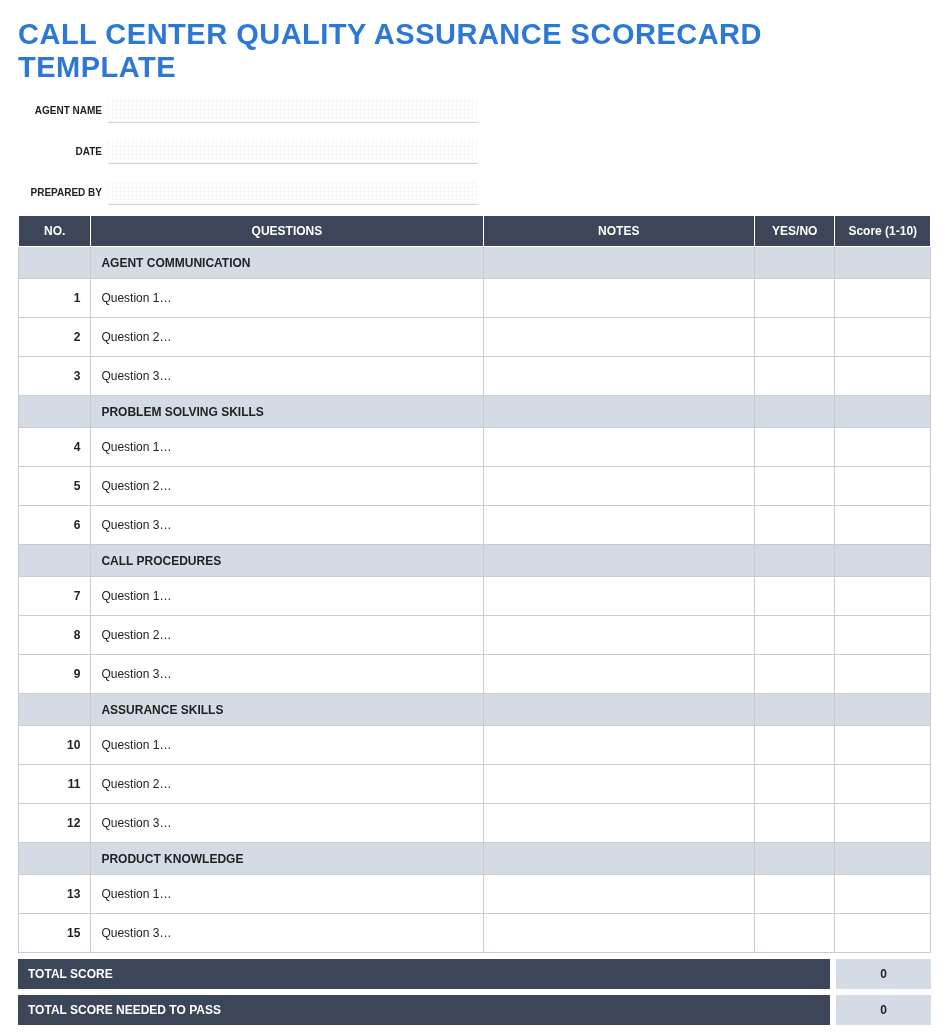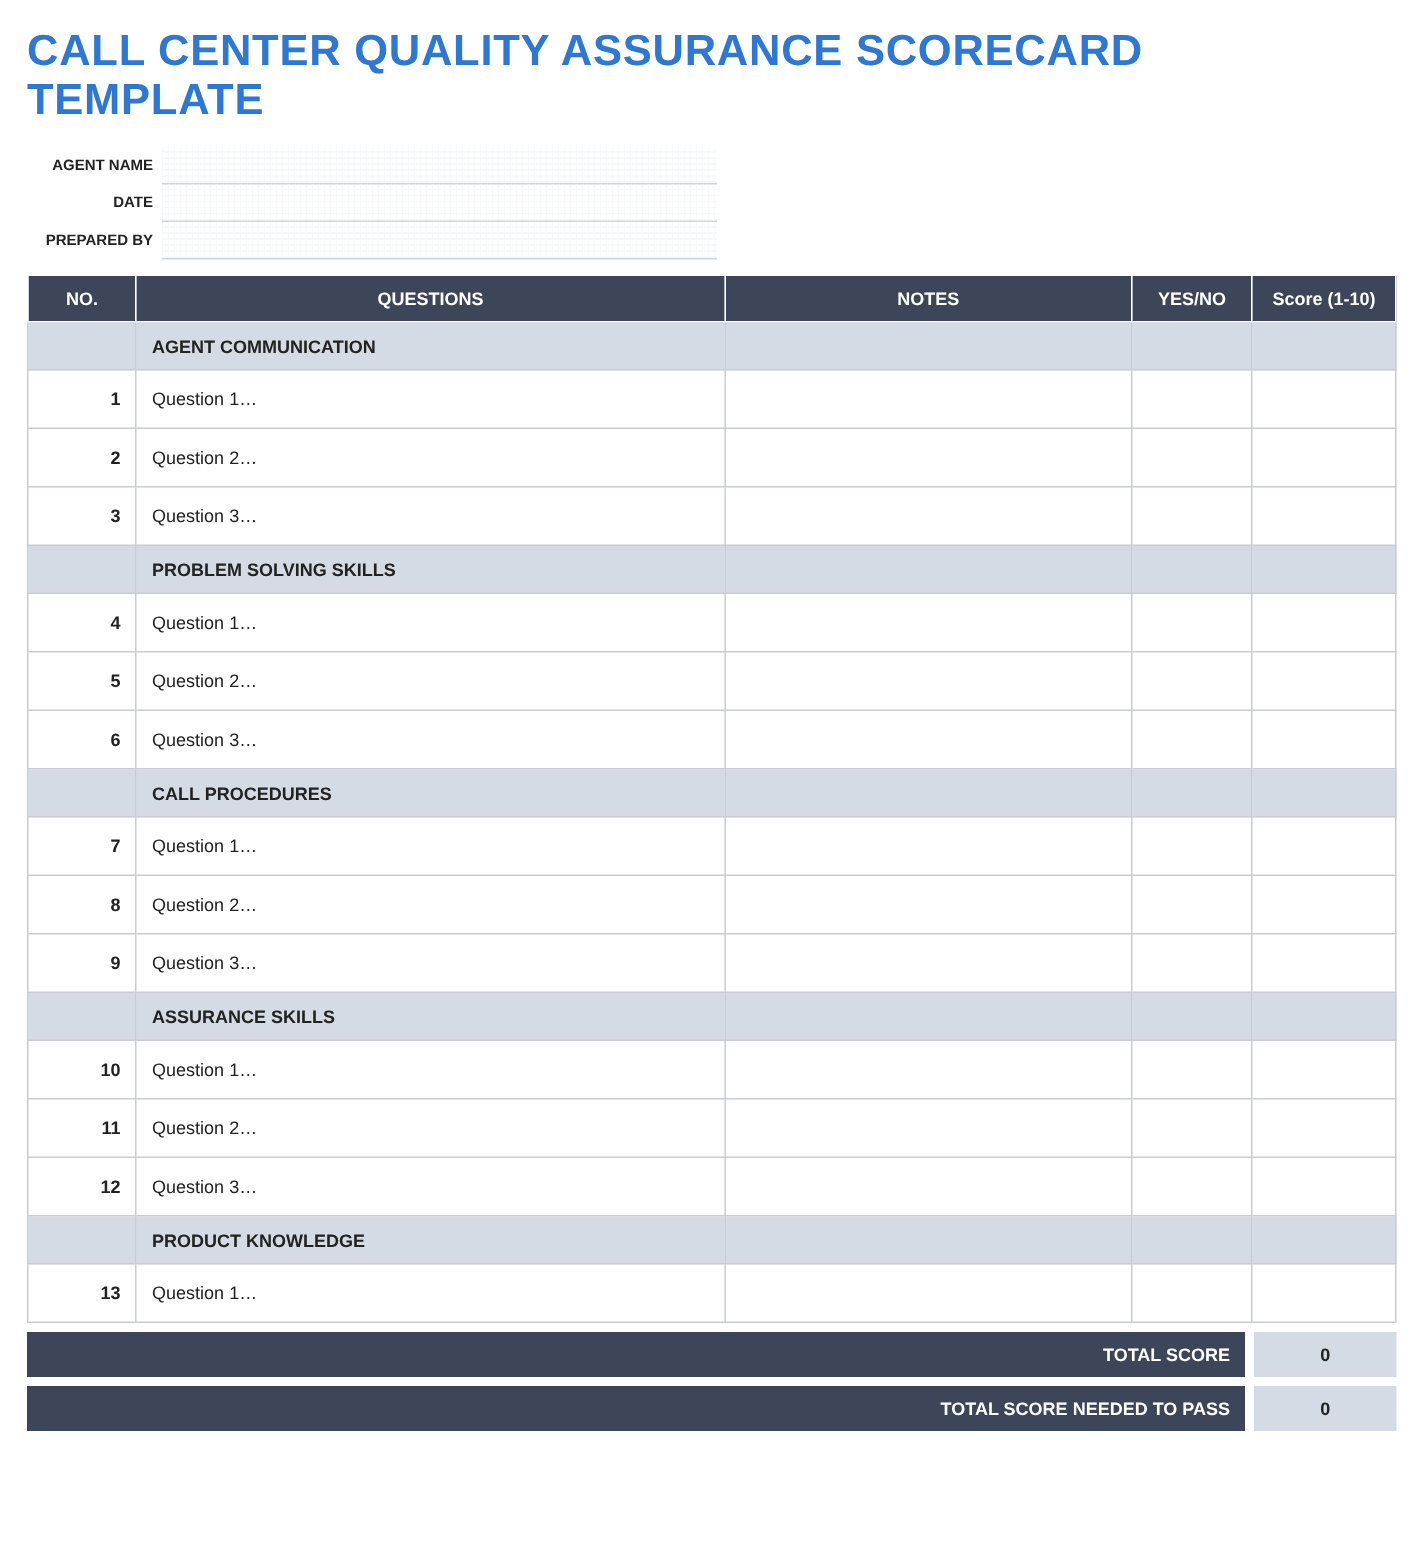--- a/index.html
+++ b/index.html
@@ -14,21 +14,21 @@
   .title {
     font-size: 29px;
     font-weight: 700;
     letter-spacing: 0.5px;
     color: #2c78d4;
     margin: 0 6px 14px 0;
   }
   .meta {
     display: grid;
     grid-template-columns: 90px 370px;
-    row-gap: 0;
+    row-gap: 16px;
     margin-bottom: 10px;
   }
   .meta-label {
     font-size: 10px;
     font-weight: 700;
     text-align: right;
     padding: 4px 6px 4px 0;
     align-self: center;
   }
   .meta-input {
@@ -91,21 +91,21 @@
     display: grid;
     grid-template-columns: 1fr 95px;
     column-gap: 6px;
     margin-top: 6px;
   }
   .footer-label {
     background: #3d4659;
     color: #fff;
     font-weight: 700;
     font-size: 12px;
-    text-align: right;
+    text-align: left;
     padding: 8px 10px;
   }
   .footer-value {
     background: #d5dbe4;
     font-weight: 700;
     font-size: 12px;
     text-align: center;
     padding: 8px 4px;
   }
 </style>
@@ -262,20 +262,27 @@
         <td></td>
         <td></td>
       </tr>
       <tr class="row">
         <td class="num">13</td>
         <td contenteditable="true" style="">Question 1…</td>
         <td contenteditable="true" style=""></td>
         <td contenteditable="true" style=""></td>
         <td contenteditable="true" style=""></td>
       </tr>
+      <tr class="row">
+        <td class="num">15</td>
+        <td contenteditable="true" style="">Question 3…</td>
+        <td contenteditable="true" style=""></td>
+        <td contenteditable="true" style=""></td>
+        <td contenteditable="true" style=""></td>
+      </tr>
     </tbody>
 </table>
 
 <div class="footer-row">
   <div class="footer-label">TOTAL SCORE</div>
   <div class="footer-value">0</div>
 </div>
 <div class="footer-row">
   <div class="footer-label">TOTAL SCORE NEEDED TO PASS</div>
   <div class="footer-value">0</div>

